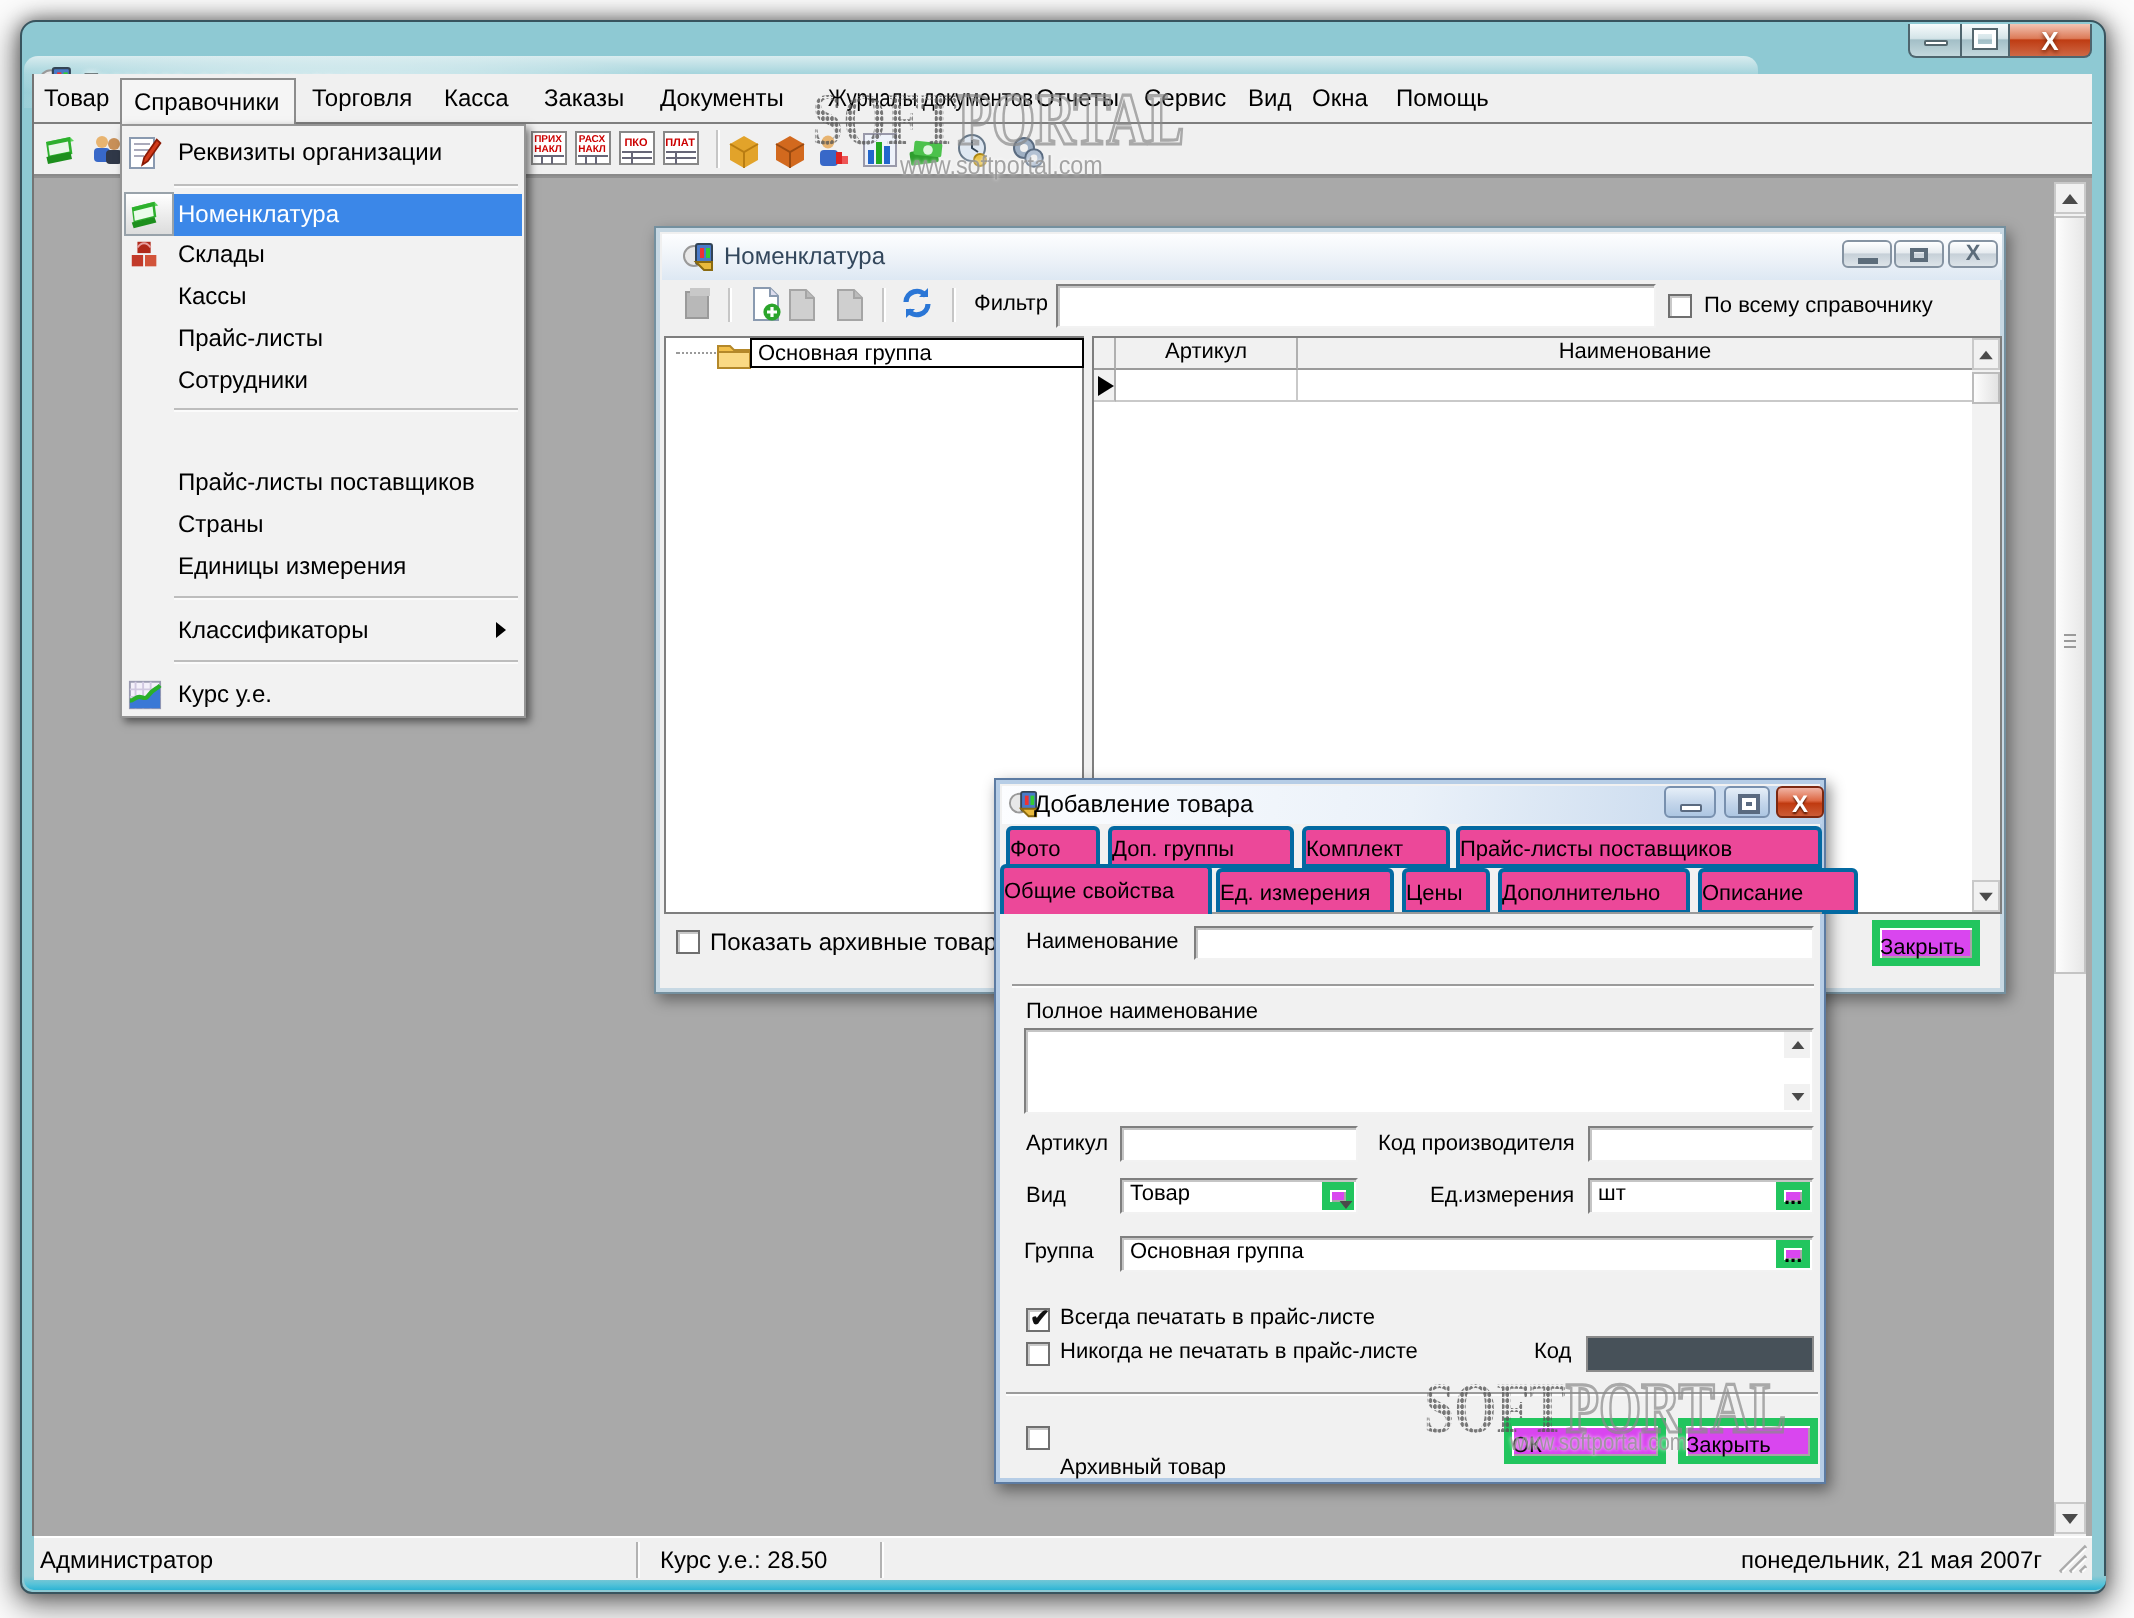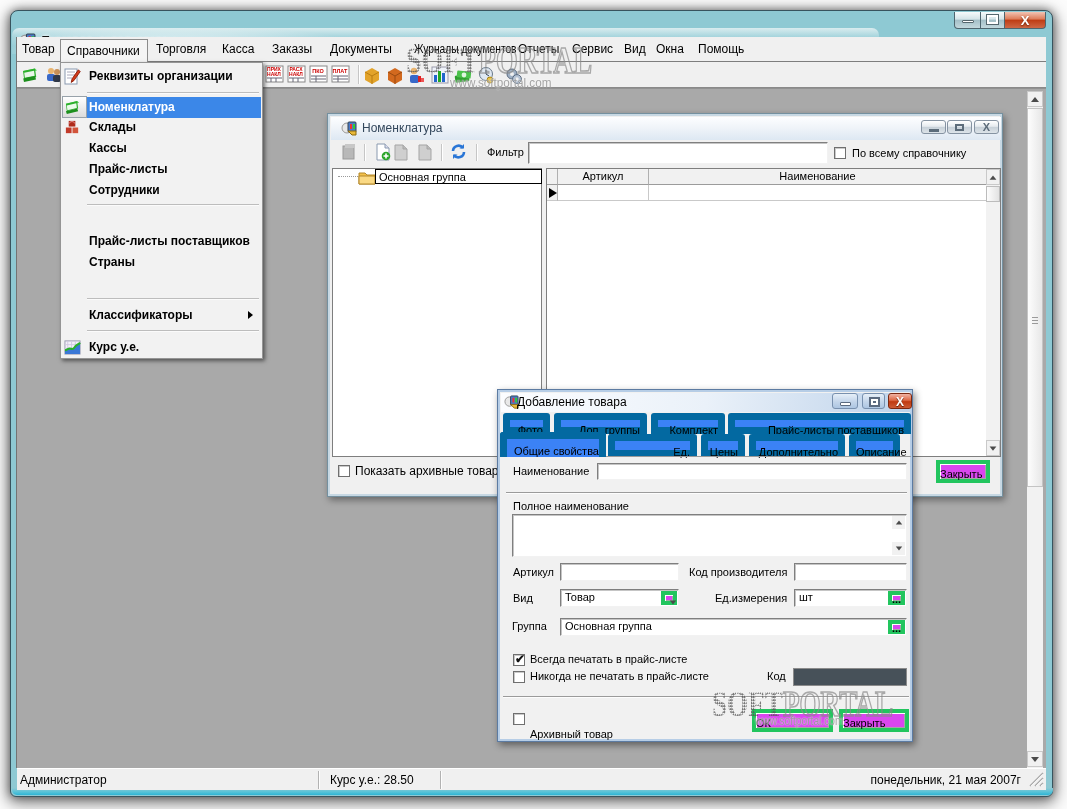--- a/index.html
+++ b/index.html
@@ -21,21 +21,21 @@
 #menubar span{position:absolute;top:0;line-height:25px}
 #toolbar{position:absolute;left:17px;top:62px;width:1029px;height:26px;background:#f0f0f0;border-bottom:1px solid #8a8a8a}
 #mdi{position:absolute;left:17px;top:88px;width:1029px;height:680px;background:#a9a9a9;border-top:1px solid #919191}
 #status{position:absolute;left:17px;top:768px;width:1029px;height:22px;background:#f0f0f0;border-top:1px solid #fff;font-size:12px}
 #status .dv{position:absolute;top:2px;height:18px;width:2px;border-left:1px solid #b2b2b2;border-right:1px solid #fdfdfd}
 
 #mpress{position:absolute;left:60px;top:39px;width:88px;height:23px;background:#f5f5f5;border:1px solid #8c8c8c;border-bottom:none}
 
 #menu{position:absolute;left:60px;top:62px;width:203px;height:297px;background:#f2f2f2;border:1px solid #959595;box-shadow:2px 2px 4px rgba(0,0,0,.5);z-index:30}
 #menu .it{position:absolute;left:1px;width:199px;height:21px;line-height:21px}
-#menu .it b{font-weight:bold;position:absolute;left:27px}
+#menu .it b{font-weight:normal;position:absolute;left:27px}
 #menu .sep{position:absolute;left:26px;width:172px;height:2px;border-top:1px solid #bdbdbd;border-bottom:1px solid #fbfbfb}
 #menu .hl{background:linear-gradient(90deg,rgba(0,0,0,0) 0 25px,#3b87e8 25px 100%);color:#fff}
 #menu .hl .icbox{position:absolute;left:0;top:-1px;width:25px;height:22px;background:linear-gradient(#ffffff,#dcdcdc);border:1px solid #98a2aa}
 #menu .ic{position:absolute;left:2px;top:2px;width:17px;height:17px}
 
 .inp{position:absolute;background:#fff;border:1px solid;border-color:#7f7f7f #f2f2f2 #f2f2f2 #7f7f7f;box-shadow:inset 1px 1px 0 rgba(90,90,90,.35)}
 .btn{position:absolute;background:#d946ef;border:4px solid #22c55e;box-shadow:inset 1px 1px 0 #fff,inset -1px -1px 0 #a6a6a6;text-align:left}
 .cb{position:absolute;width:12px;height:12px;background:#fff;border:1px solid #6f6f6f;box-shadow:inset 1px 1px 0 rgba(120,120,120,.4)}
 .cb i{position:absolute;left:1px;top:-3px;font-style:normal;font-size:12px;font-weight:bold;color:#111}
 .lbl{position:absolute;white-space:nowrap}
@@ -44,21 +44,21 @@
 .tri-d{width:0;height:0;border-left:4px solid transparent;border-right:4px solid transparent;border-top:5px solid #4a4a4a}
 
 .mb{position:absolute;width:25px;height:14px;border:1px solid #8593a2;border-radius:3px;background:linear-gradient(#feffff,#e6ebef 45%,#c6d0d8 50%,#dde4e9 100%)}
 .mb i{position:absolute;font-style:normal}
 
 #w1{position:absolute;left:327px;top:113px;width:676px;height:384px;background:#f0f0f0;font-size:11px;border:1px solid #74909f;box-shadow:inset 0 0 0 2px #c7d8e3,2px 3px 7px rgba(0,0,0,.4);z-index:5}
 #w1t{position:absolute;left:3px;top:3px;width:670px;height:23px;background:linear-gradient(#fdfeff,#edf2f8 55%,#dde8f3)}
 
 #w2{position:absolute;left:497px;top:389px;width:416px;height:353px;background:#f1f1f1;font-size:11px;border:1px solid #5c7ba2;box-shadow:inset 0 0 0 2px #b6cde6,2px 3px 7px rgba(0,0,0,.45);z-index:10}
 #w2t{position:absolute;left:3px;top:3px;width:410px;height:19px;background:linear-gradient(100deg,#fcfdff 0%,#eaf1f9 50%,#bdd2ea 100%)}
-.tab{position:absolute;background:#3b82f6;border:7px solid #0369a1;border-radius:3px 3px 0 0;text-align:right;font-size:11px}
+.tab{position:absolute;background:#ec4899;border:2px solid #0369a1;border-radius:3px 3px 0 0;text-align:left;font-size:11px}
 
 .wmL{position:absolute;font-family:"Liberation Serif",serif;font-weight:bold;z-index:40;white-space:nowrap}
 .wmO{color:transparent;-webkit-text-stroke:1.6px #8a8a8a;opacity:.7}
 .wmD{color:transparent;background:repeating-radial-gradient(circle at 1.3px 1.3px,#555 0 1.05px,transparent 1.4px 100%);background-size:3px 3px;-webkit-background-clip:text;background-clip:text;opacity:.78}
 .wmU{position:absolute;font-size:13px;color:#9b9b9b;z-index:40;text-shadow:0 0 2px #fff;opacity:.9}
 
 .sbb{position:absolute;background:#f1f1f1;border:1px solid #c9c9c9;display:flex;align-items:center;justify-content:center}
 </style></head><body>
 <div id="win">
   <div id="tbar">
@@ -302,21 +302,21 @@
 <div class="mb" style="left:390px;top:3px;width:24px;height:16px;background:linear-gradient(#f0b4a4 0%,#dd6844 45%,#c03a10 55%,#cc5c36 100%);border-color:#7c2810">
       <i style="left:0;top:1px;width:100%;text-align:center;font-size:12px;font-weight:bold;color:#fff;text-shadow:0 1px 1px #5a1a02">X</i>
     </div>
 <div class="tab" style="left:5px;top:23px;width:47px;height:21px;line-height:20px">Фото</div>
 <div class="tab" style="left:56px;top:23px;width:93px;height:21px;line-height:20px">Доп. группы</div>
 <div class="tab" style="left:153px;top:23px;width:74px;height:21px;line-height:20px">Комплект</div>
 <div class="tab" style="left:230px;top:23px;width:183px;height:21px;line-height:20px">Прайс-листы поставщиков</div>
 <div class="tab" style="left:110px;top:44px;width:89px;height:23px;line-height:22px">Ед. измерения</div>
 <div class="tab" style="left:203px;top:44px;width:44px;height:23px;line-height:22px">Цены</div>
 <div class="tab" style="left:251px;top:44px;width:96px;height:23px;line-height:22px">Дополнительно</div>
-<div class="tab" style="left:351px;top:44px;width:51px;height:23px;line-height:22px">Описание</div>
+<div class="tab" style="left:351px;top:44px;width:80px;height:23px;line-height:22px">Описание</div>
 <div class="a" style="left:3px;top:66px;width:410px;height:1px;background:#9a9a9a"></div>
 <div class="tab" style="left:2px;top:42px;width:106px;height:25px;line-height:24px;border-bottom:none;z-index:2">Общие свойства</div>
 <span class="lbl" style="left:15px;top:75px">Наименование</span>
 <div class="inp" style="left:99px;top:73px;width:310px;height:17px"></div>
 <div class="etch" style="left:8px;top:102px;width:401px"></div>
 <span class="lbl" style="left:15px;top:110px">Полное наименование</span>
 <div class="inp" style="left:14px;top:124px;width:395px;height:43px">
  <div class="sbb" style="right:1px;top:1px;width:13px;height:13px;border:none">
         <div class="tri-u" style="transform:scale(.8)"></div>
       </div>
@@ -397,20 +397,23 @@
 <div class="it" style="top:117px">
       <b>Сотрудники</b>
     </div>
 <div class="sep" style="top:141px"></div>
 <div class="it" style="top:168px">
       <b>Прайс-листы поставщиков</b>
     </div>
 <div class="it" style="top:189px">
       <b>Страны</b>
     </div>
+<div class="it" style="top:210px">
+      <b>Единицы измерения</b>
+    </div>
 <div class="sep" style="top:235px"></div>
 <div class="it" style="top:242px">
       <b>Классификаторы</b>
       <div class="a" style="right:8px;top:6px;width:0;height:0;border-top:4px solid transparent;border-bottom:4px solid transparent;border-left:5px solid #000"></div>
     </div>
 <div class="sep" style="top:267px"></div>
 <div class="it" style="top:274px">
       <svg class="ic" viewBox="0 0 18 18">
         <rect x="1" y="2" width="16" height="14" fill="#f4f0fa" stroke="#9a9ab0"></rect>
         <path d="M4 2v14M8 2v14M12 2v14M1 6h16M1 10h16" stroke="#d0c8e0"></path>

